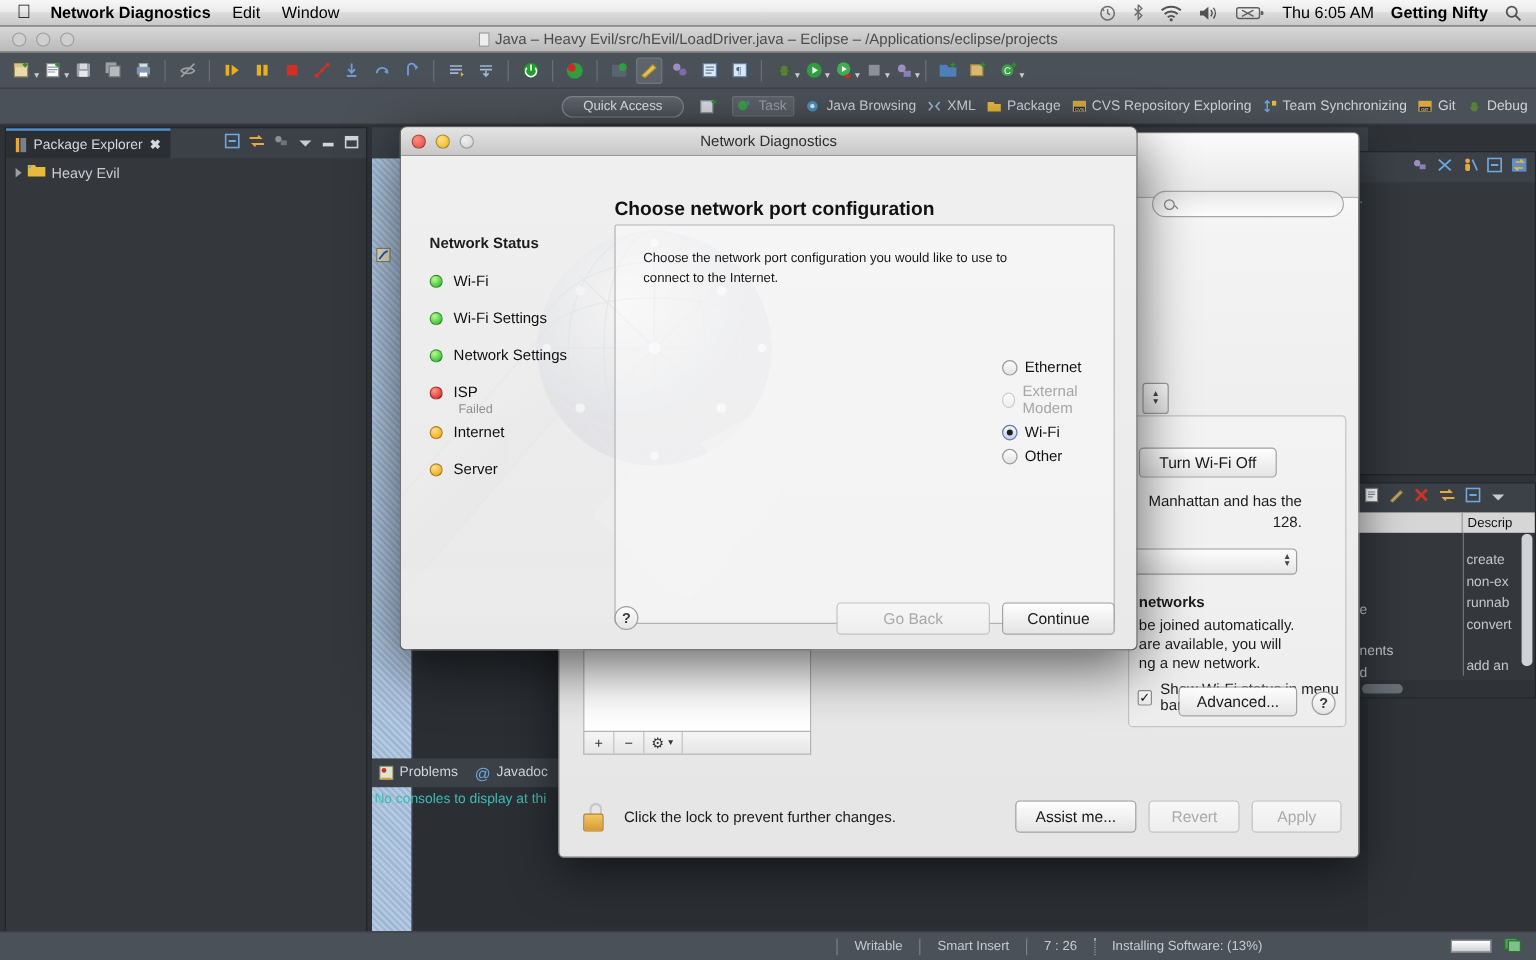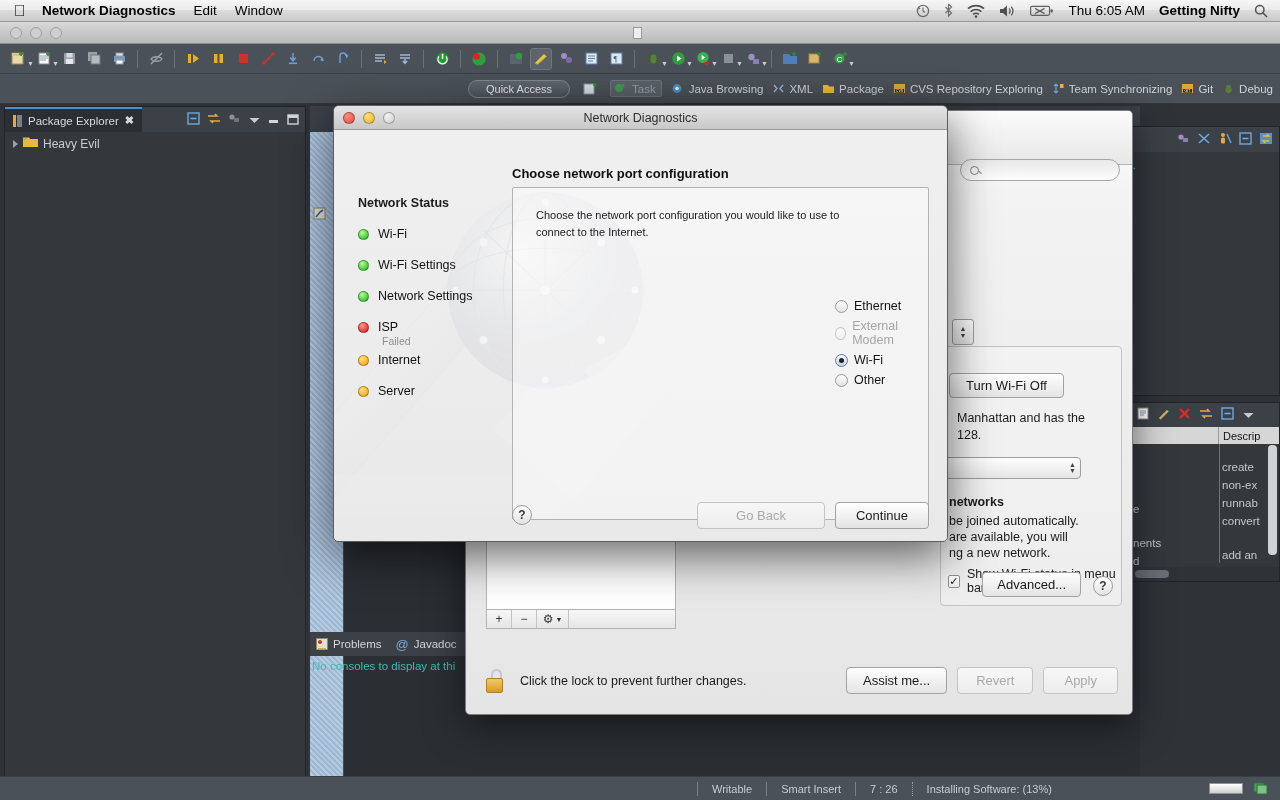--- a/index.html
+++ b/index.html
@@ -208,21 +208,21 @@
   .nd-sidebar { position:absolute; left:0; top:0; width:178px; bottom:0; }
   .nd-sb-title { font-size:12.5px; font-weight:bold; color:#1d1d1d; padding: 66px 0 0 24px;}
   .nd-item { display:flex; align-items:center; gap:9px; padding-left:24px; margin-top:17px; }
   .dot { width:11px; height:11px; border-radius:50%; display:block; border:1px solid rgba(0,0,0,.3);}
   .dot.green{background:radial-gradient(circle at 34% 28%,#b6ff8e,#1fae22);}
   .dot.red{background:radial-gradient(circle at 34% 28%,#ff9a90,#d01a10);}
   .dot.orange{background:radial-gradient(circle at 34% 28%,#ffe08a,#f0a000);}
   .nd-item span { font-size:12.5px; color:#111; }
   .nd-sub { font-size:10.5px; color:#8f8f8f; padding-left:48px; margin-top:1px;}
 
-  .nd-head { position:absolute; left:178px; top:36px; font-size:13px; font-weight:bold; color:#111;}
+  .nd-head { position:absolute; left:178px; top:36px; font-size:16px; font-weight:bold; color:#111;}
   .nd-panel {
     position:absolute; left:178px; top:57px; right:18px; height:333px;
     border:1px solid #b3b3b3; background:rgba(255,255,255,.42); border-radius:2px;
   }
   .nd-instr { font-size:11px; color:#1a1a1a; line-height:17px; padding:19px 0 0 23px; width:350px;}
   .radios { position:absolute; left:322px; top:111px; display:flex; flex-direction:column; gap:6px;}
   .radio-row { display:flex; align-items:center; gap:6px; font-size:12.5px; color:#141414;}
   .radio-row.disabled { color:#a6a6a6; }
   .rb { width:13px;height:13px;border-radius:50%;border:1px solid #9a9a9a;
         background: linear-gradient(to bottom,#fefefe,#e2e2e2); display:flex;align-items:center;justify-content:center;}
@@ -297,21 +297,21 @@
 
   <div class="eclipse">
 
     <div class="ec-titlebar">
       <span class="ec-traffic">
         <i></i>
         <i></i>
         <i></i>
       </span>
       <span class="ec-title">
-        <span class="docic"></span>
+        <span class="docic"></span><span>Java – Heavy Evil/src/hEvil/LoadDriver.java – Eclipse – /Applications/eclipse/projects</span>
       </span>
     </div>
 
     <div class="ec-toolbar">
       <span class="tbtn">
           <svg width="17" height="15" viewBox="0 0 17 15">
             <rect x="1" y="2" width="11" height="11" fill="#e8d9a8" stroke="#9b8a5a"></rect>
             <rect x="1" y="2" width="11" height="3" fill="#d9c282"></rect>
             <path d="M10 1v4M8 3h4" stroke="#2e8b2e" stroke-width="1.6"></path>
           </svg>
@@ -788,21 +788,21 @@
 
     <div class="sp-stepper">
       <span style="font-size:7px;line-height:7px;color:#444;">▲</span>
       <span style="font-size:7px;line-height:7px;color:#444;">▼</span>
     </div>
 
     <div class="sp-box">
       <div style="position:absolute;left:8px;top:26px;">
         <span class="mac-btn" style="padding:4px 16px;">Turn Wi-Fi Off</span>
       </div>
-      <div class="sp-txt" style="position:absolute;left:16px;top:63px;line-height:17px;">
+      <div class="sp-txt" style="position:absolute;left:16px;top:63px;line-height:17px;text-align:right;">
         <div>Manhattan and has the</div>
         <div>128.</div>
       </div>
       <div class="sp-popup" style="position:absolute;left:0;top:110px;width:140px;">
         <span style="display:flex;flex-direction:column;line-height:6px;font-size:7px;color:#444;">
           <span>▲</span>
             <span>▼</span>
         </span>
       </div>
       <div style="position:absolute;left:8px;top:148px;">

